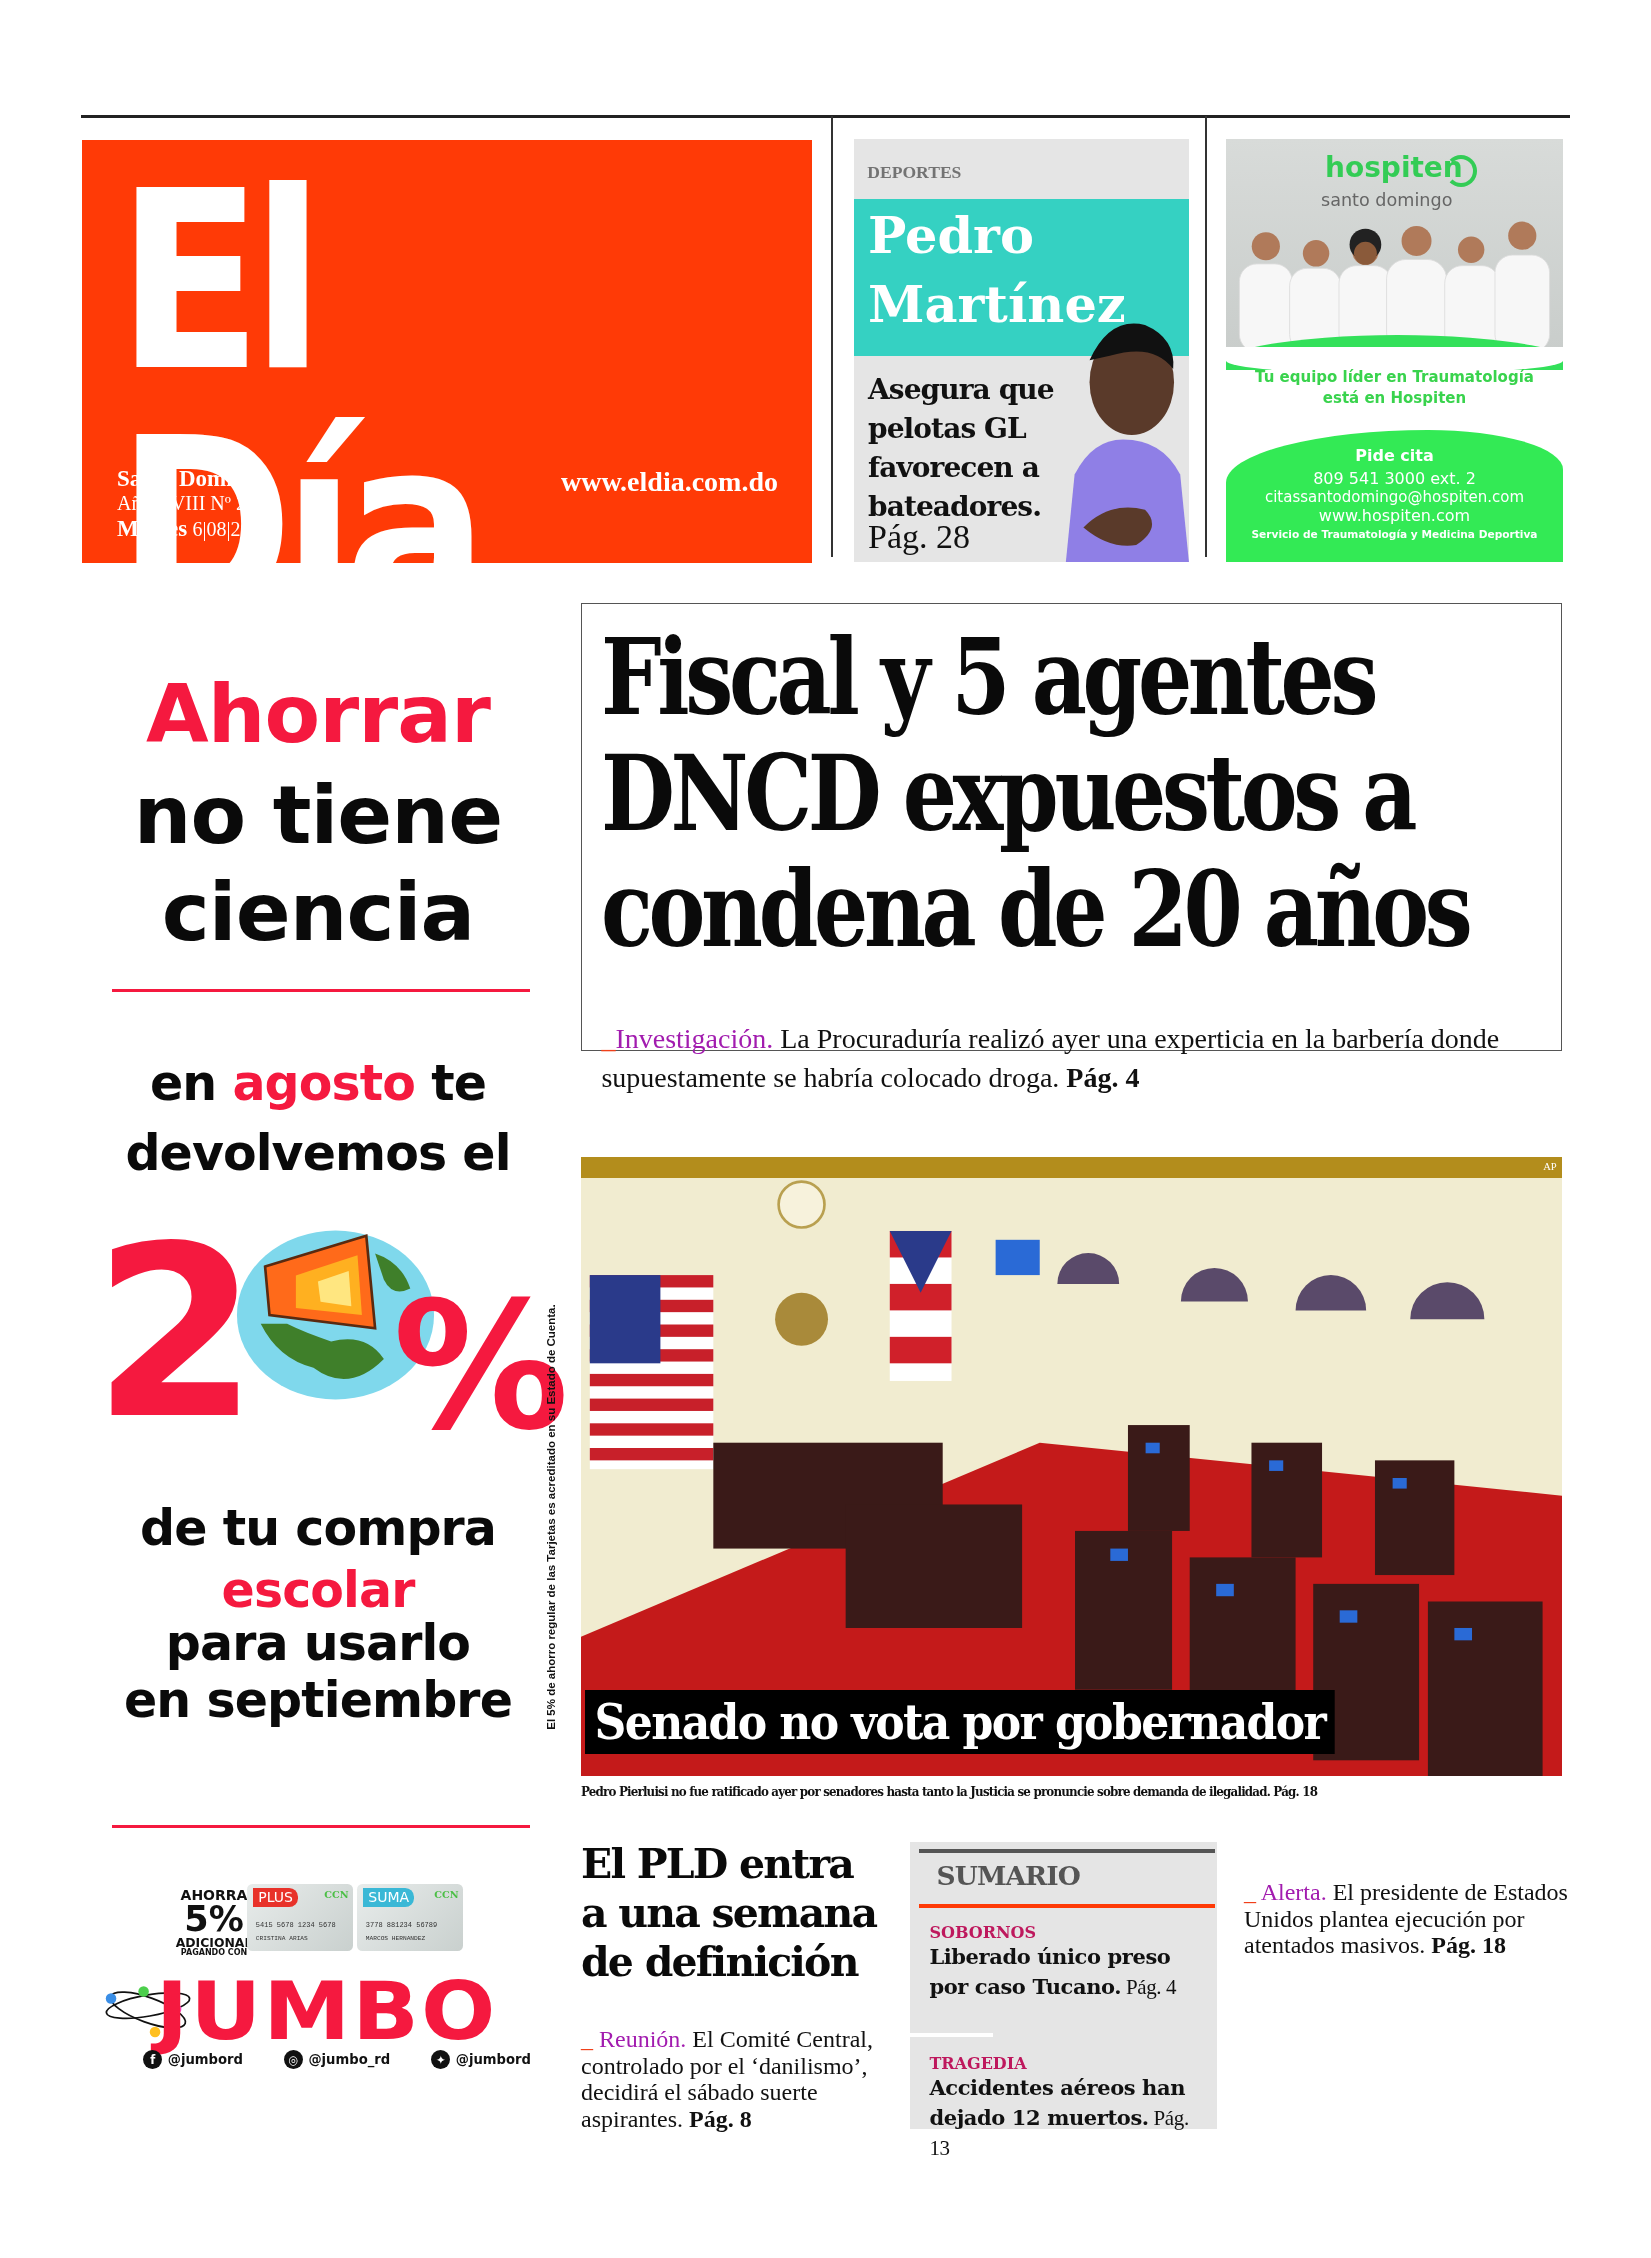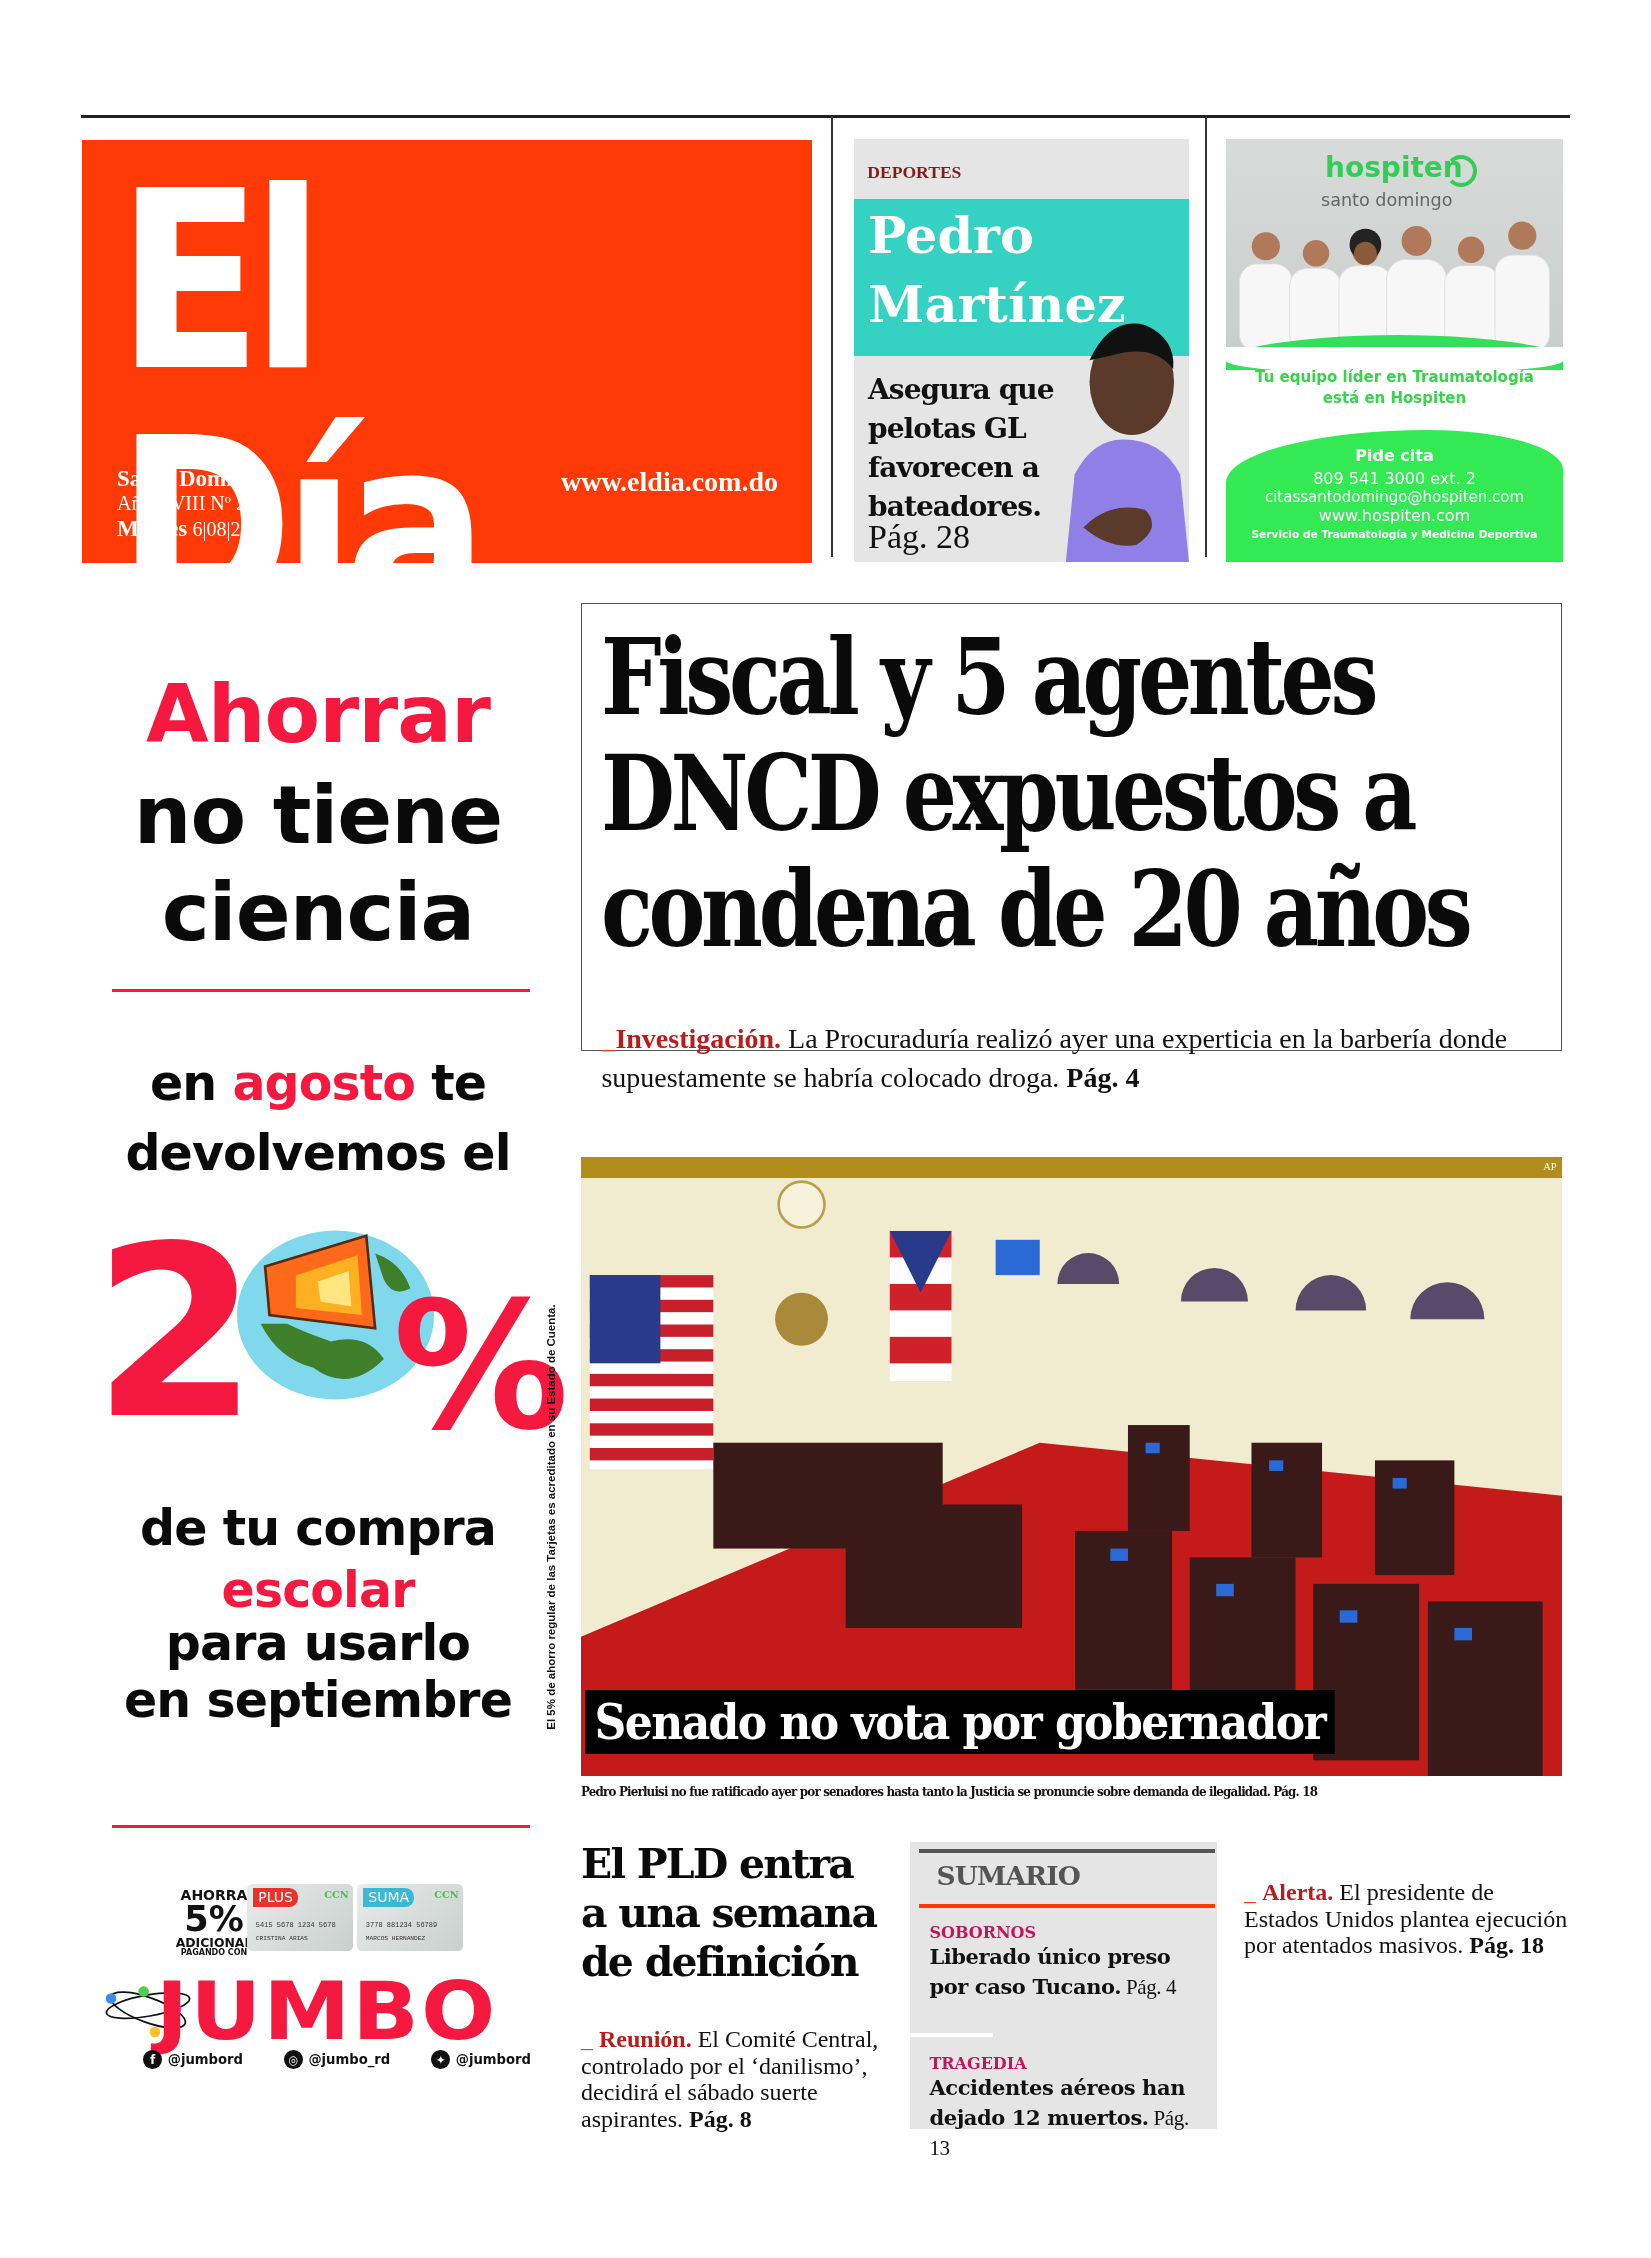--- a/index.html
+++ b/index.html
@@ -14,21 +14,21 @@
   
   .masthead { left: 82px; top: 140px; width: 730px; height: 423px; background: #ff3a06; color: #fff; }
   .logo { position: absolute; left: 35px; top: 17.6px; font-family: "DejaVu Sans", sans-serif; font-weight: bold; font-size: 247px; letter-spacing: -12.4px; line-height: 1; transform: scaleX(0.86); transform-origin: left top; }
   .mh-info { position: absolute; left: 35px; top: 326px; font-family: "Liberation Serif", serif; font-size: 21px; line-height: 25px; }
   .mh-info .b { font-weight: bold; font-size: 23px; }
   .mh-info .n { font-size: 20px; }
   .mh-url { position: absolute; right: 34px; top: 326px; font-family: "Liberation Serif", serif; font-weight: bold; font-size: 28px; }
 
   
   .deportes { left: 854px; top: 139px; width: 335px; height: 423px; background: #e5e5e5; overflow: hidden; }
-  .dep-kicker { position: absolute; left: 13.2px; top: 23px; color: #7f1d1d; font-family: "Liberation Serif", serif; font-weight: bold; font-size: 17.6px; }
+  .dep-kicker { position: absolute; left: 13.2px; top: 23px; color: #737373; font-family: "Liberation Serif", serif; font-weight: bold; font-size: 17.6px; }
   .dep-band { position: absolute; left: 0; top: 60px; width: 335px; height: 157px; background: #35d1c2; }
   .dep-name { position: absolute; left: 14px; top: 62px; color: #fff; font-family: "DejaVu Serif", serif; font-weight: bold; font-size: 51px; line-height: 69px; }
   .dep-copy { position: absolute; left: 14px; top: 231px; font-family: "DejaVu Serif", serif; font-weight: bold; font-size: 28px; line-height: 39px; letter-spacing: -0.9px; color: #111; }
   .dep-page { position: absolute; left: 14px; top: 379px; font-family: "Liberation Serif", serif; font-size: 34px; color: #111; }
   .portrait { position: absolute; right: 0; top: 168px; width: 132px; height: 256px; }
 
   
   .hospiten { left: 1226px; top: 139px; width: 337px; height: 423px; background: #ffffff; overflow: hidden; }
   .hosp-photo { position: absolute; left: 0; top: 0; width: 337px; height: 212px; background: linear-gradient(#d8dbd9, #c9cdcb); }
   .hosp-logo { position: absolute; left: 99px; top: 12.4px; color: #33cc55; font-family: "DejaVu Sans", sans-serif; font-size: 28px; font-weight: bold; }
@@ -63,21 +63,21 @@
   .card .name { position: absolute; left: 8.8px; top: 51px; font-size: 6.2px; }
   .jumbo-logo { position: absolute; left: 106px; top: 1976px; width: 441px; height: 71px; color: #f5193f; font-family: "DejaVu Sans", sans-serif; font-weight: bold; font-size: 81px; letter-spacing: 1.8px; line-height: 71px; text-align: center; transform: scaleX(1.08); }
   .socials { position: absolute; left: 143px; top: 2050px; width: 388px; display: flex; justify-content: space-between; font-family: "DejaVu Sans", sans-serif; font-weight: bold; font-size: 13.2px; color: #111; }
   .socials .s { display: flex; align-items: center; gap: 5.3px; }
   .socials .ic { width: 19.4px; height: 19.4px; border-radius: 50%; background: #111; color: #fff; font-size: 11.5px; display: flex; align-items: center; justify-content: center; }
 
   
   .lead { left: 581px; top: 603px; width: 981px; height: 448px; border: 1.8px solid #555; }
   .lead-h { position: absolute; left: 19.4px; top: 16px; font-family: "DejaVu Serif", serif; font-weight: bold; font-size: 104px; line-height: 116px; letter-spacing: -5.3px; transform: scaleX(0.82); transform-origin: left top; white-space: nowrap; color: #0a0a0a; }
   .lead-sub { position: absolute; left: 19.4px; top: 415px; width: 953px; font-family: "Liberation Serif", serif; font-size: 28px; line-height: 39px; color: #111; }
-  .kick { color: #b91c1c; font-weight: bold; }
+  .kick { color: #a21caf; font-weight: normal; }
   .kick-dash { color: #f0401a; }
   .pag { font-weight: bold; }
 
   
   .photo { left: 581px; top: 1157px; width: 981px; height: 619px; overflow: hidden; background: #f1ecd0; }
   .photo-band { position: absolute; left: 0; top: 0; width: 100%; height: 21px; background: #b38d1c; }
   .ap { position: absolute; right: 5.3px; top: 3.5px; font-family: "Liberation Serif", serif; font-size: 10.6px; color: #fff; }
   .photo-caption-box { position: absolute; left: 3.5px; top: 533px; padding: 0 10.6px; height: 64px; background: #000; color: #fff; font-family: "DejaVu Serif", serif; font-weight: bold; font-size: 49px; line-height: 64px; letter-spacing: -1.8px; transform: scaleX(0.9); transform-origin: left; white-space: nowrap; }
   .photo-credit-line { left: 581px; top: 1784px; font-family: "DejaVu Serif", serif; font-weight: bold; font-size: 13.2px; letter-spacing: -0.9px; color: #111; white-space: nowrap; transform: scaleX(0.9); transform-origin: left; }
 

